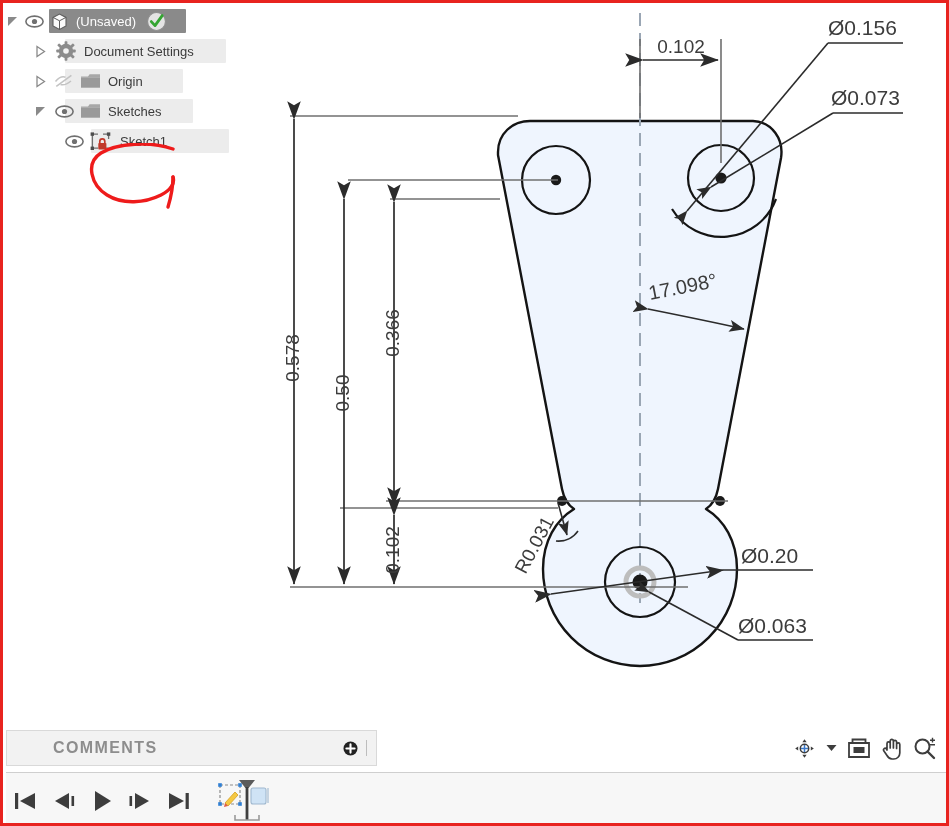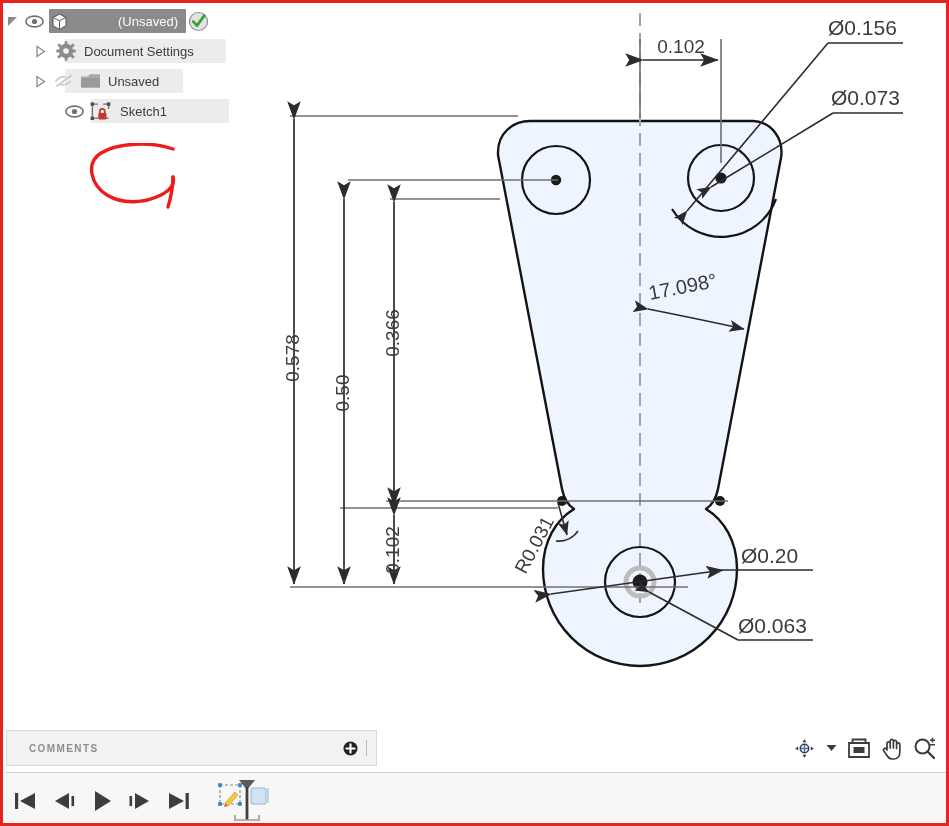--- a/index.html
+++ b/index.html
@@ -42,21 +42,21 @@
     width: 18px; height: 30px; flex: 0 0 18px;
     display: flex; align-items: center; justify-content: center;
   }
   .spacer18 { width: 18px; flex: 0 0 18px; }
   .spacer26 { width: 26px; flex: 0 0 26px; }
   .ic {
     width: 26px; height: 30px; flex: 0 0 26px;
     display: flex; align-items: center; justify-content: center;
   }
   .tree-label { padding-left: 5px; padding-right: 12px; }
-  .lbl-sel { color: #fdfdfd; margin-left: 42px; }
+  .lbl-sel { color: #fdfdfd; }
 
   
   .sel-bar {
     position: absolute;
     background: #8a8a8a;
     height: 24px; top: 3px;
     border-radius: 1px;
     z-index: -1;
   }
 
@@ -77,22 +77,22 @@
 
   
   #comments {
     position: absolute; left: 3px; top: 727px;
     width: 371px; height: 36px;
     background: #f2f2f2;
     border: 1px solid #d9d9d9;
     display: flex; align-items: center;
   }
   #comments-label {
-    margin-left: 22px;
-    font-size: 10px; letter-spacing: 1.4px;
+    margin-left: 46px;
+    font-size: 16px; letter-spacing: 1.4px;
     color: #8d8d8d; font-weight: bold;
   }
   #comments-add {
     margin-left: auto; margin-right: 8px;
     display: flex; align-items: center;
   }
   .divbar {
     width: 1px; height: 16px; background: #bdbdbd; margin-right: 9px;
   }
 
@@ -199,23 +199,45 @@
           <path d="M6.5 10.6 C9.5 11.4 13 10.4 17 7" fill="none" stroke="#c3c3c3" stroke-width="1.5"></path>
           <line x1="2.3" y1="12.4" x2="17.4" y2="1.4" stroke="#c3c3c3" stroke-width="1.6"></line>
         </svg>
       </div>
       <div class="ic">
         <svg width="21" height="17" viewBox="0 0 21 17">
           <path d="M1 3.5 L8 3.5 L9.6 1.2 L20 1.2 L20 4.4 L1 4.4 Z" fill="#a8a8a8"></path>
           <rect x="1" y="4.4" width="19" height="10.3" fill="#9a9a9a"></rect>
         </svg>
       </div>
-      <div class="tree-label">Unsaved</div>
-    </div>
-
+      <div class="tree-label">Origin</div>
+    </div>
+
+    <div class="tree-row">
+      <div class="tree-hl" style="left:62px; width:128px;"></div>
+      <div class="spacer18"></div>
+      <div class="arrow-open" style="margin-left:10px;">
+        <svg width="13" height="13" viewBox="0 0 13 13">
+            <path d="M2 2 L11 2 L2 11 Z" fill="#8a8a8a"></path>
+          </svg>
+      </div>
+      <div class="ic" style="margin-left:2px;">
+        <svg width="19" height="13" viewBox="0 0 19 13">
+          <ellipse cx="9.5" cy="6.5" rx="8.6" ry="5.4" fill="none" stroke="#707070" stroke-width="1.6"></ellipse>
+          <circle cx="9.5" cy="6.5" r="2.6" fill="#707070"></circle>
+        </svg>
+      </div>
+      <div class="ic">
+        <svg width="21" height="17" viewBox="0 0 21 17">
+          <path d="M1 3.5 L8 3.5 L9.6 1.2 L20 1.2 L20 4.4 L1 4.4 Z" fill="#a8a8a8"></path>
+          <rect x="1" y="4.4" width="19" height="10.3" fill="#9a9a9a"></rect>
+        </svg>
+      </div>
+      <div class="tree-label">Sketches</div>
+    </div>
 
     <div class="tree-row">
       <div class="tree-hl" style="left:88px; width:138px;"></div>
       <div class="spacer18"></div>
       <div class="spacer18"></div>
       <div class="spacer26" style="width:16px;flex:0 0 16px;"></div>
       <div class="ic" style="margin-left:6px;">
         <svg width="19" height="13" viewBox="0 0 19 13">
           <ellipse cx="9.5" cy="6.5" rx="8.6" ry="5.4" fill="none" stroke="#707070" stroke-width="1.6"></ellipse>
           <circle cx="9.5" cy="6.5" r="2.6" fill="#707070"></circle>

